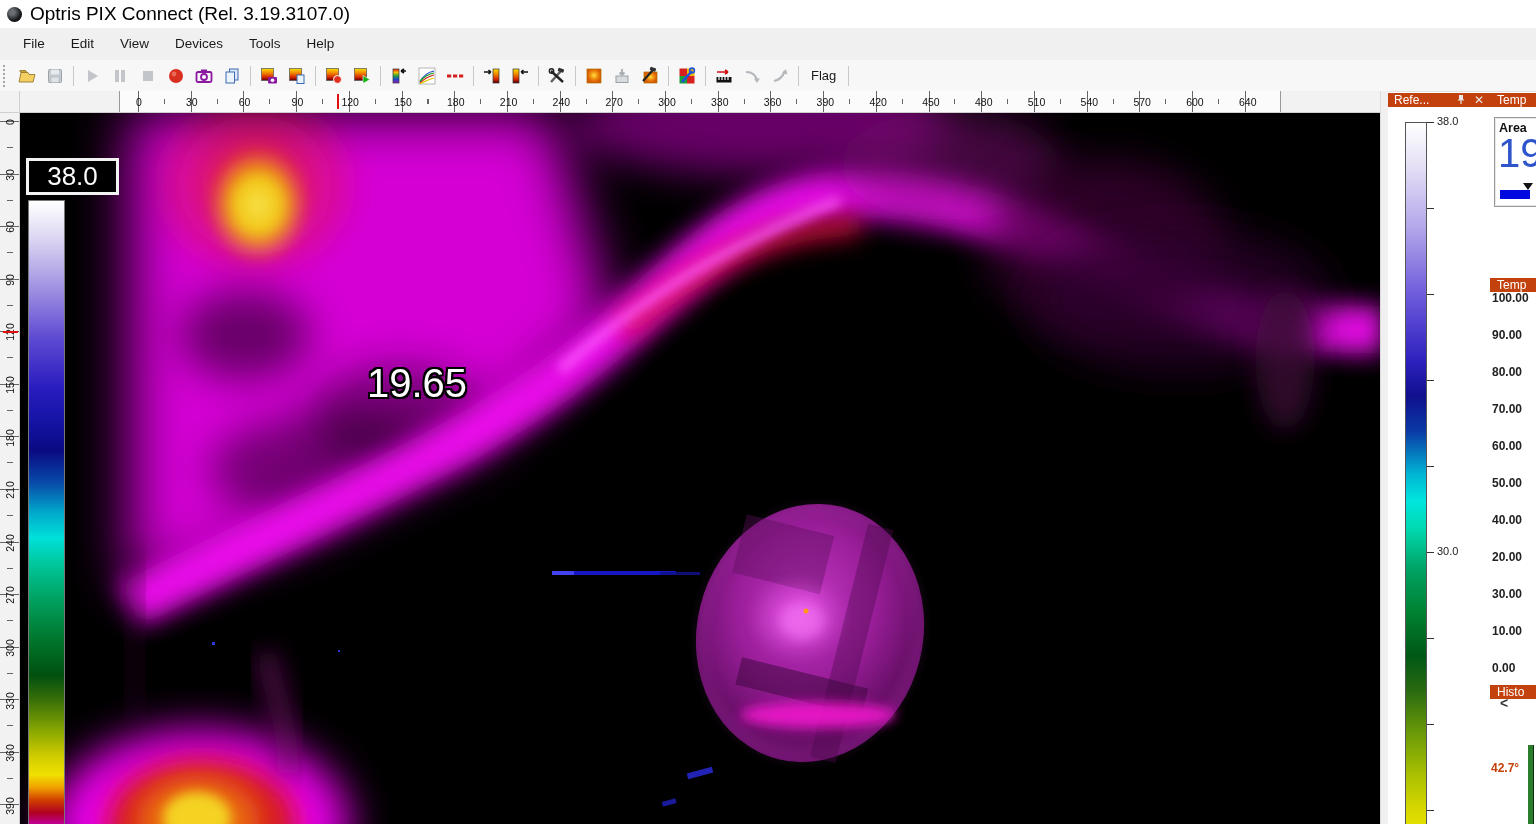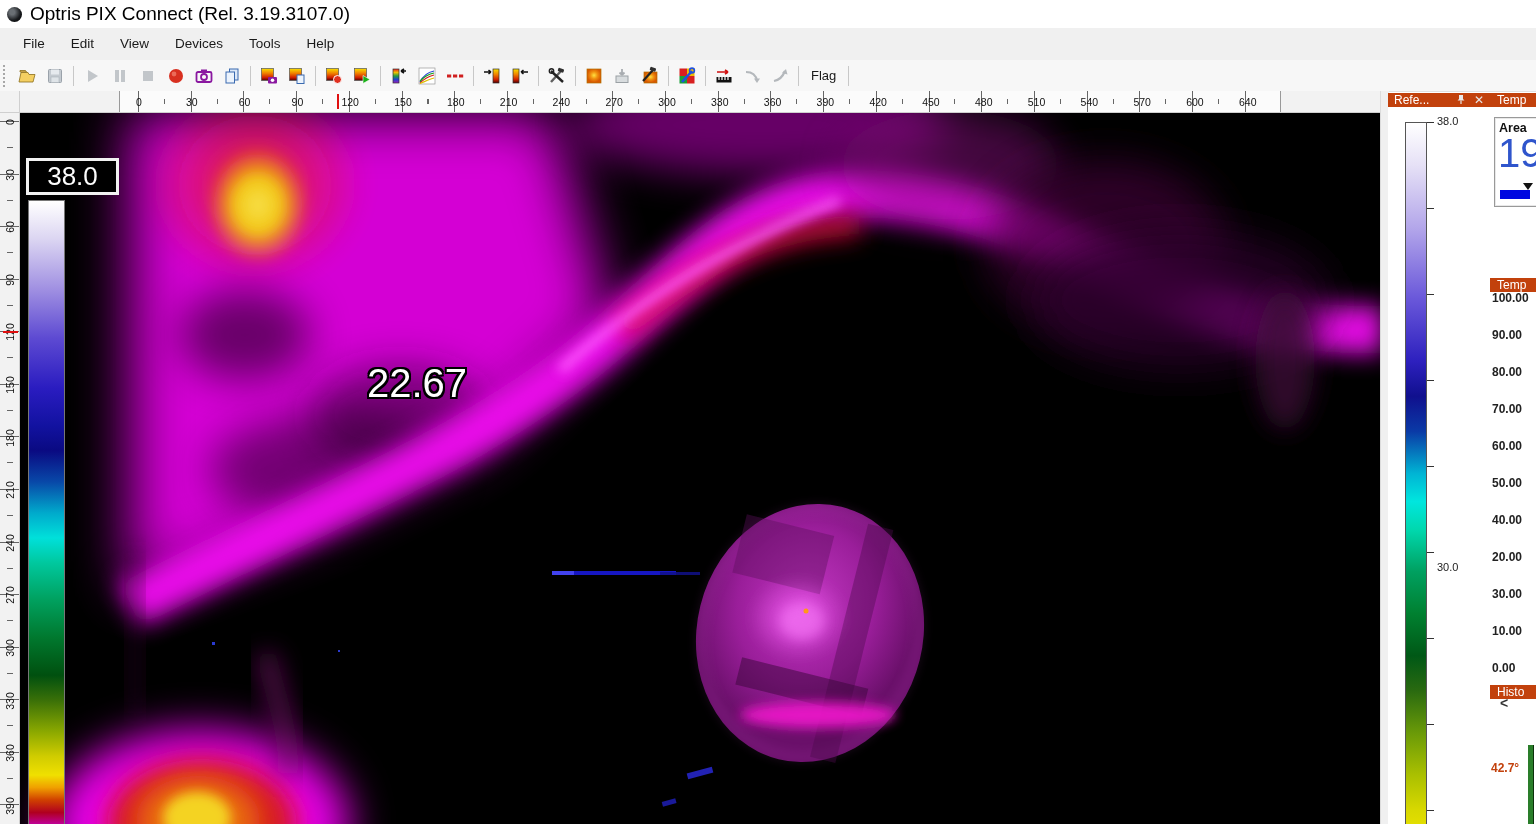--- a/index.html
+++ b/index.html
@@ -69,21 +69,21 @@
                 padding:0 6px;box-sizing:border-box;}
   #refpanel .panel-header{justify-content:space-between;}
   .hdr-icons{display:flex;align-items:center;gap:8px;}
   .hdr-icon{color:#e8e8e8;font-size:12px;line-height:12px;}
   #ref-bar{position:absolute;left:17px;top:29px;width:22px;height:702px;border:1px solid #555;border-bottom:none;box-sizing:border-box;
     background:linear-gradient(180deg,#ffffff 0%,#e6e1f6 6%,#b3a6ea 15%,#6a58da 25%,#2d20be 34%,
       #10108e 39%,#0a3aa6 44%,#00b4d4 50%,#00e6de 54%,#00d8ae 58%,#00a060 64%,#008030 70%,
       #005816 76%,#2a6a10 81%,#6a9a08 87%,#aac000 93%,#d8d800 98%,#e2de00 100%);}
   .ref-tick{position:absolute;left:39px;width:7px;height:1px;background:#333;}
   #ref-lbl-top{position:absolute;left:49px;top:22px;font-size:11px;color:#222;}
-  #ref-lbl-mid{position:absolute;left:49px;top:468px;font-size:11px;color:#222;}
+  #ref-lbl-mid{position:absolute;left:49px;top:452px;font-size:11px;color:#222;}
   
   #temppanel{position:absolute;left:1490px;top:93px;width:46px;height:731px;background:#fff;overflow:hidden;}
   #temppanel .panel-header{padding-left:7px;}
   #area-box{position:absolute;left:4px;top:24px;width:60px;height:88px;border:1px solid #999;background:#fff;
             box-shadow:inset 0 0 0 1px #e8e8e8;}
   #area-label{font-size:12.5px;font-weight:bold;color:#111;margin:3px 0 0 4px;}
   #area-value{font-size:40px;color:#2f55cc;margin:-4px 0 0 3px;line-height:44px;}
   #area-bar{position:absolute;left:5px;top:72px;width:30px;height:9px;background:#0008e0;}
   #area-bar-marker{position:absolute;left:28px;top:65px;width:0;height:0;border-left:5px solid transparent;
                    border-right:5px solid transparent;border-top:7px solid #111;}
@@ -451,21 +451,21 @@
       <rect x="642" y="687" width="14" height="5" fill="#1a1a9a" transform="rotate(-15 649 689)"></rect>
       <rect x="192" y="529" width="3" height="3" fill="#2a3ad0"></rect>
       <rect x="318" y="537" width="2" height="2" fill="#2a3ad0"></rect>
     </svg>
 
     <div id="scale-box">
       <span>38.0</span>
     </div>
     <div id="scale-bar-left"></div>
 
-    <div id="spot-temp" class="outline-text">22.67</div>
+    <div id="spot-temp" class="outline-text">19.65</div>
   </div>
 
   <div id="splitter"></div>
 
   <div id="refpanel">
     <div class="panel-header">
       <span>Refe...</span>
       <span class="hdr-icons">
         <span class="hdr-icon"><svg width="11" height="11" viewBox="0 0 11 11">
               <path d="M4,1 L8,1 L8,5 L9.5,6.5 L2.5,6.5 L4,5 Z" fill="#e8e8e8"></path>

